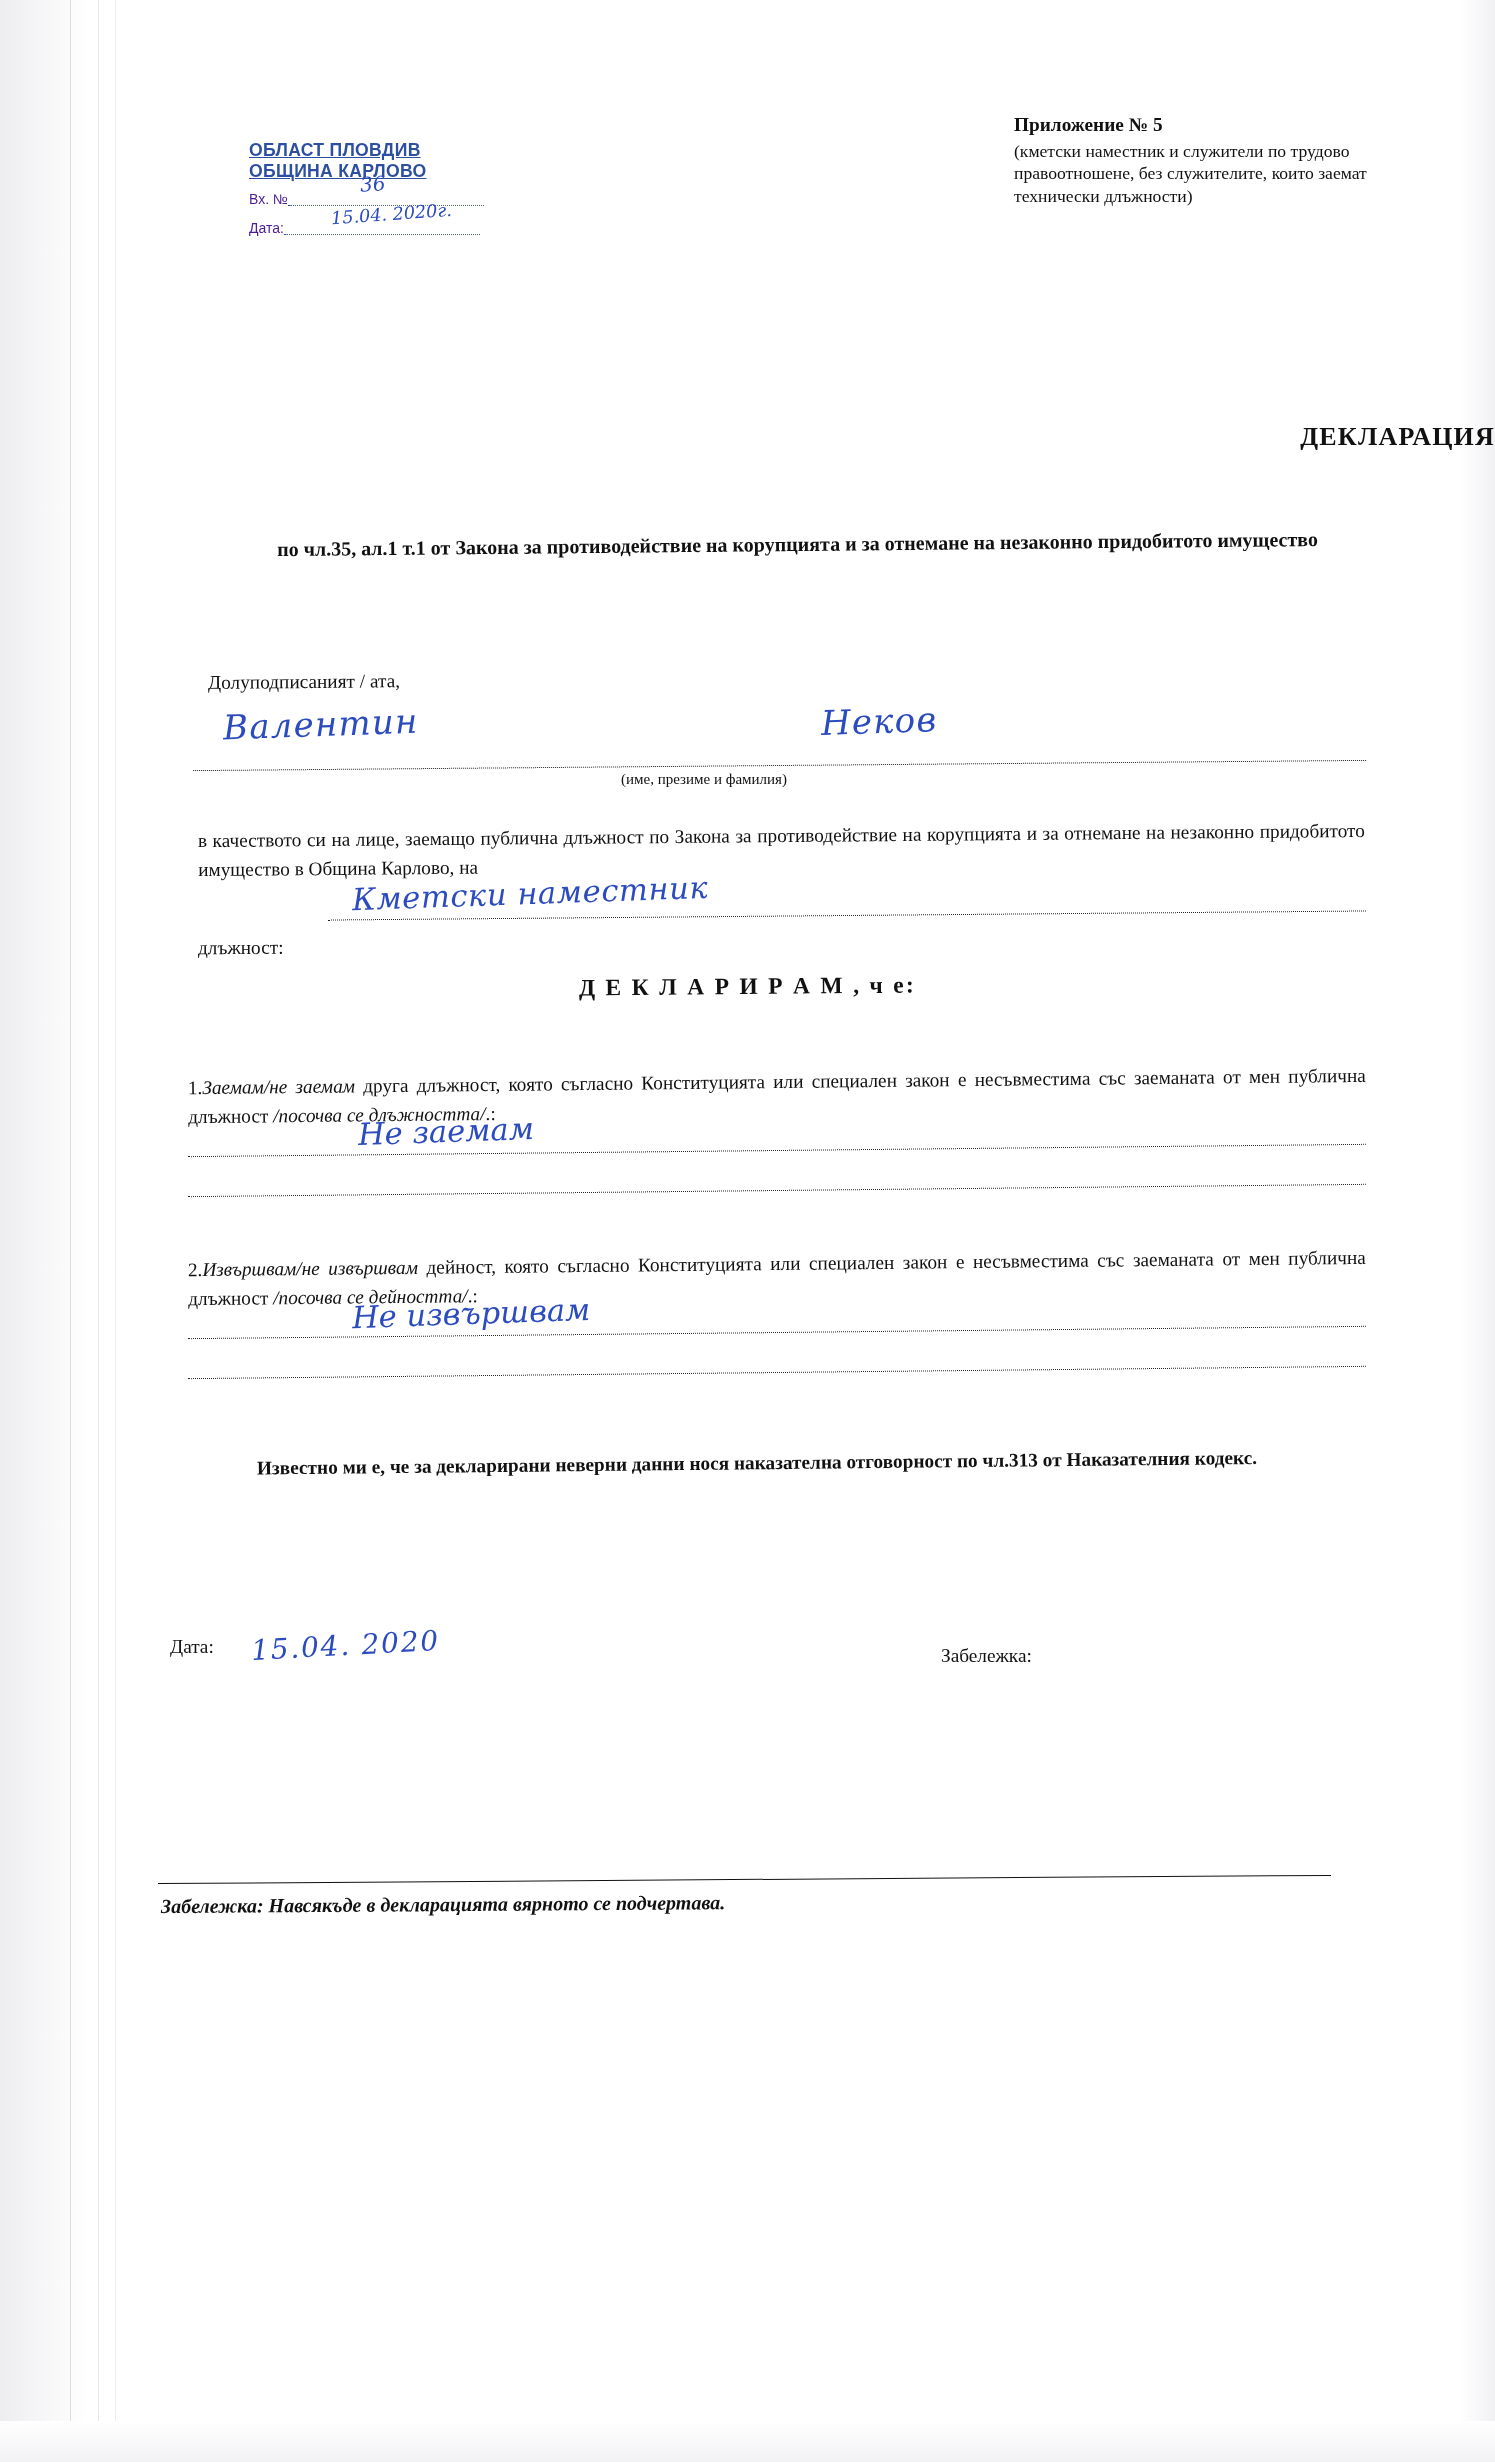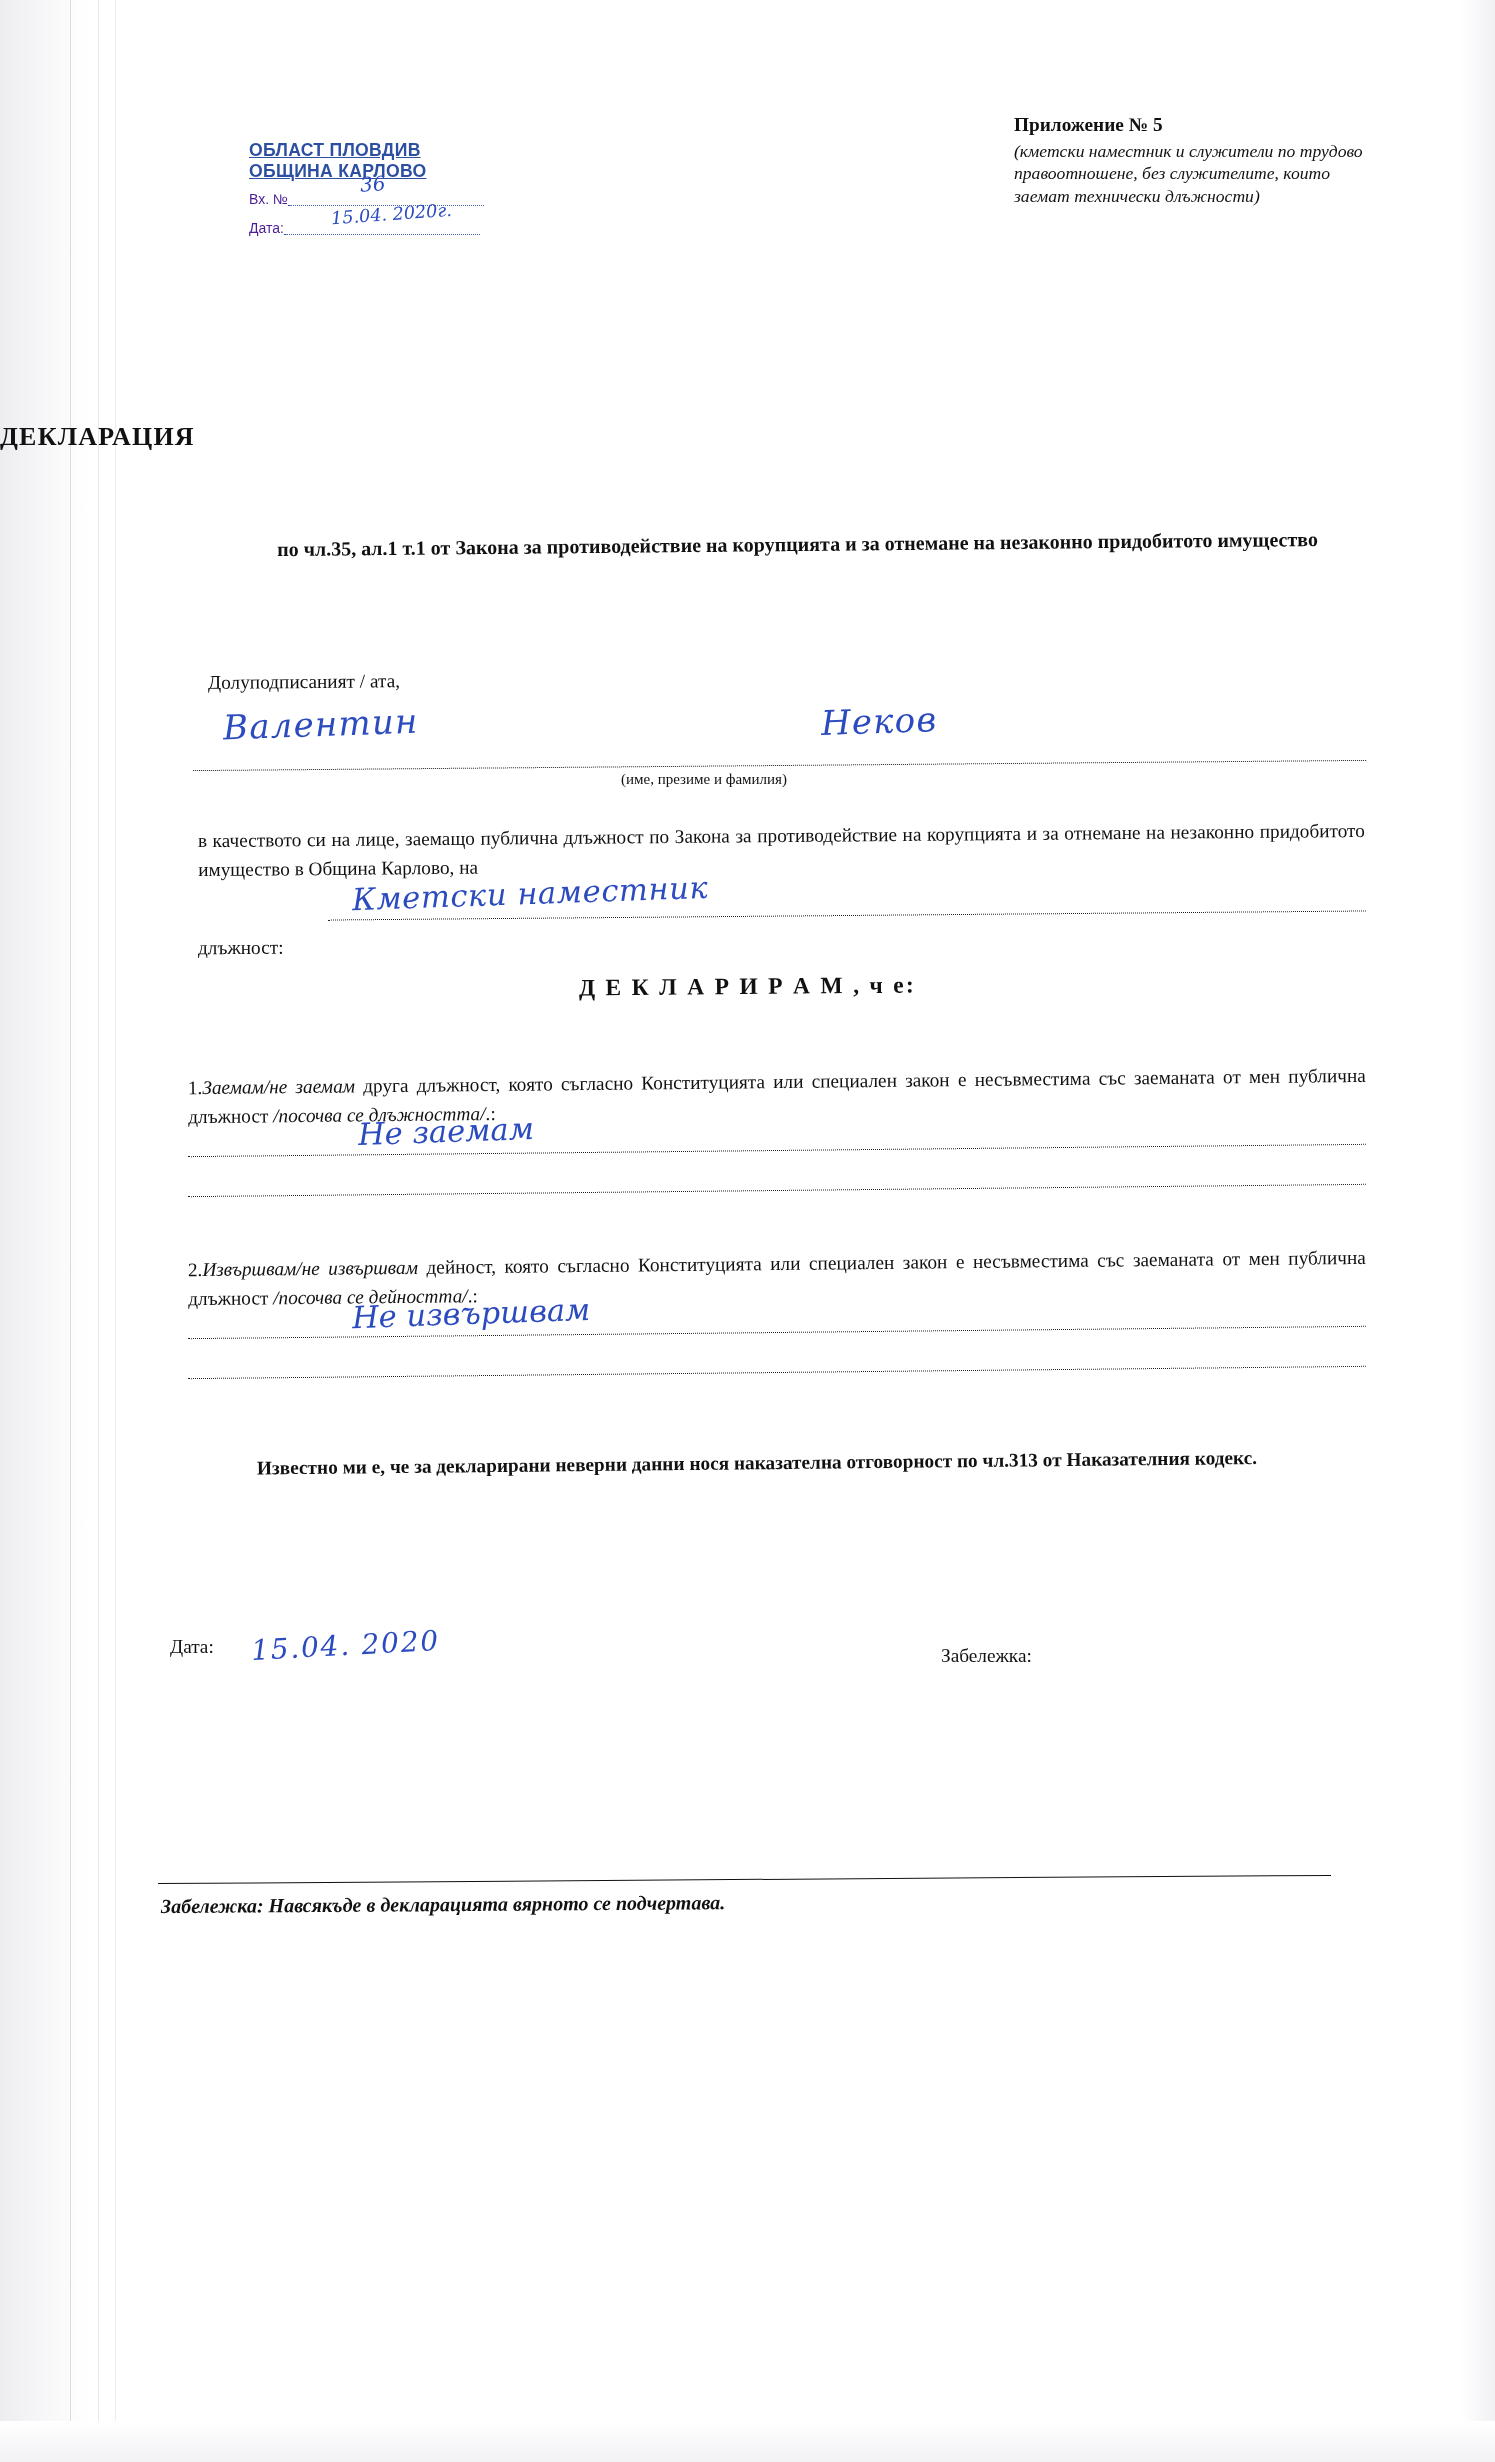--- a/index.html
+++ b/index.html
@@ -107,31 +107,30 @@
     left: 1014px;
     top: 114px;
     width: 363px;
   }
   .appendix-title {
     font-weight: bold;
     font-size: 19.3px;
     margin-bottom: 3.5px;
   }
   .appendix-note {
-    font-style: italic;
     font-size: 17.6px;
     line-height: 1.30;
   }
 
   
   .doc-title {
     position: absolute;
     left: 0; top: 422px;
     width: 1495px;
-    text-align: left;
+    text-align: right;
     font-weight: bold;
     font-size: 26px;
     letter-spacing: 1.2px;
   }
   .doc-subtitle {
     position: absolute;
     left: 258px;
     top: 528px;
     width: 1079px;
     text-align: center;

